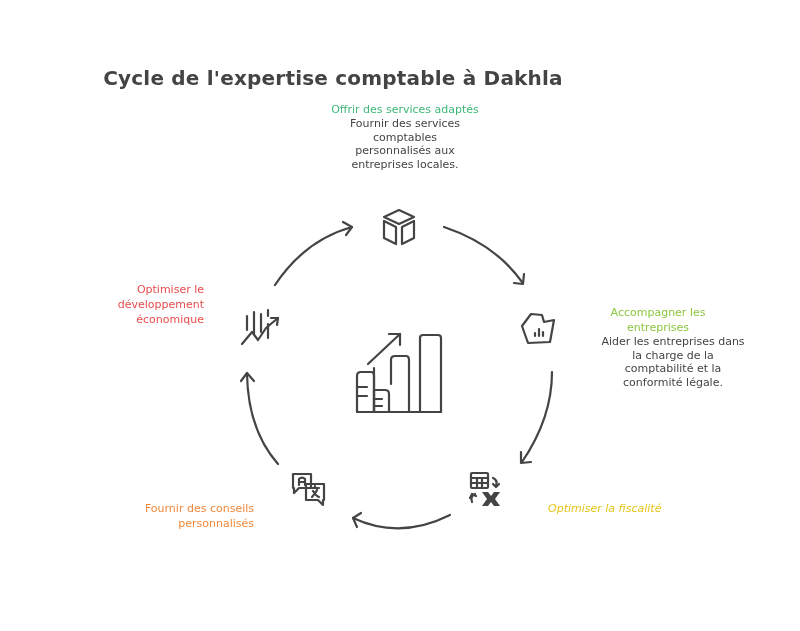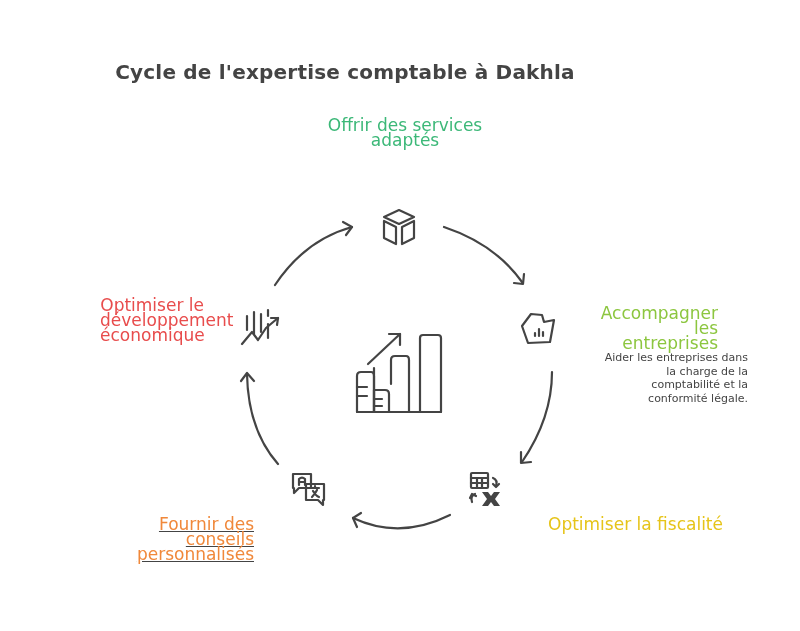--- a/index.html
+++ b/index.html
@@ -1,32 +1,32 @@
 <!DOCTYPE html>
 <html><head>
   <meta charset="utf-8">
   <style>
     * { box-sizing: border-box; margin: 0; padding: 0; }
     html, body { width: 800px; height: 631px; background: #ffffff; overflow: hidden; }
     body { position: relative; font-family: "DejaVu Sans", sans-serif; color: #444444; }
 
     .title {
-      position: absolute; left: 0; top: 60px; width: 666px; text-align: center;
+      position: absolute; left: 0; top: 66px; width: 666px; text-align: center;
       font-family: "DejaVu Sans", sans-serif; font-weight: bold; font-size: 20px;
-      color: #444444; letter-spacing: 0.2px; margin-left: 12px;
+      color: #444444; letter-spacing: 0.2px;
     }
 
     .node-text { position: absolute; font-size: 11px; line-height: 13.5px; }
-    .node-text .heading { font-size: 17px; line-height: 15px; margin-top: 16px; }
+    .node-text .heading { font-size: 11px; line-height: 15px; }
     .node-text .desc { color: #444444; }
 
     #n1 { left: 310px; top: 102px; width: 190px; text-align: center; }
-    #n2 { left: 598px; top: 290px; width: 175px; text-align: right; }
-    #n3 { left: 548px; top: 501px; width: 175px; text-align: left; }
-    #n4 { left: 86px;  top: 501px; width: 168px; text-align: right; text-decoration: underline; }
+    #n2 { left: 598px; top: 305px; width: 175px; text-align: center; }
+    #n3 { left: 548px; top: 501px; width: 175px; text-align: left; font-style: italic; }
+    #n4 { left: 86px;  top: 501px; width: 168px; text-align: right; }
     #n5 { left: 30px;  top: 282px; width: 174px; text-align: right; }
 
     svg.layer { position: absolute; left: 0; top: 0; }
     .stroke { fill: none; stroke: #444444; stroke-width: 2.2; stroke-linecap: round; stroke-linejoin: round; }
   </style>
 </head>
 <body>
 
 <div class="title">Cycle de l'expertise comptable à Dakhla</div>
 
@@ -114,20 +114,21 @@
     <path class="stroke" d="M36,52 L36,28 Q36,24 40,24 L51,24 Q54,24 54,28 L54,80"></path>
     <path class="stroke" d="M65,80 L65,6 Q65,3 68,3 L83,3 Q86,3 86,6 L86,80"></path>
     <line class="stroke" x1="2" y1="80" x2="86" y2="80"></line>
     <line class="stroke" x1="13" y1="32" x2="45" y2="2"></line>
     <path class="stroke" d="M34,2 L45,2 L45,13"></path>
   </g>
 </svg>
 
 <div class="node-text" id="n1">
   <div class="heading" style="color:#3cb878">Offrir des services adaptés</div>
+  <div class="desc" style="padding:0 24px">Fournir des services comptables personnalisés aux entreprises locales.</div>
 </div>
 
 <div class="node-text" id="n2">
   <div class="heading" style="color:#8cc63f; width:120px">Accompagner les entreprises</div>
   <div class="desc" style="width:150px">Aider les entreprises dans la charge de la comptabilité et la conformité légale.</div>
 </div>
 
 <div class="node-text" id="n3">
   <div class="heading" style="color:#e6c419">Optimiser la fiscalité</div>
 </div>

